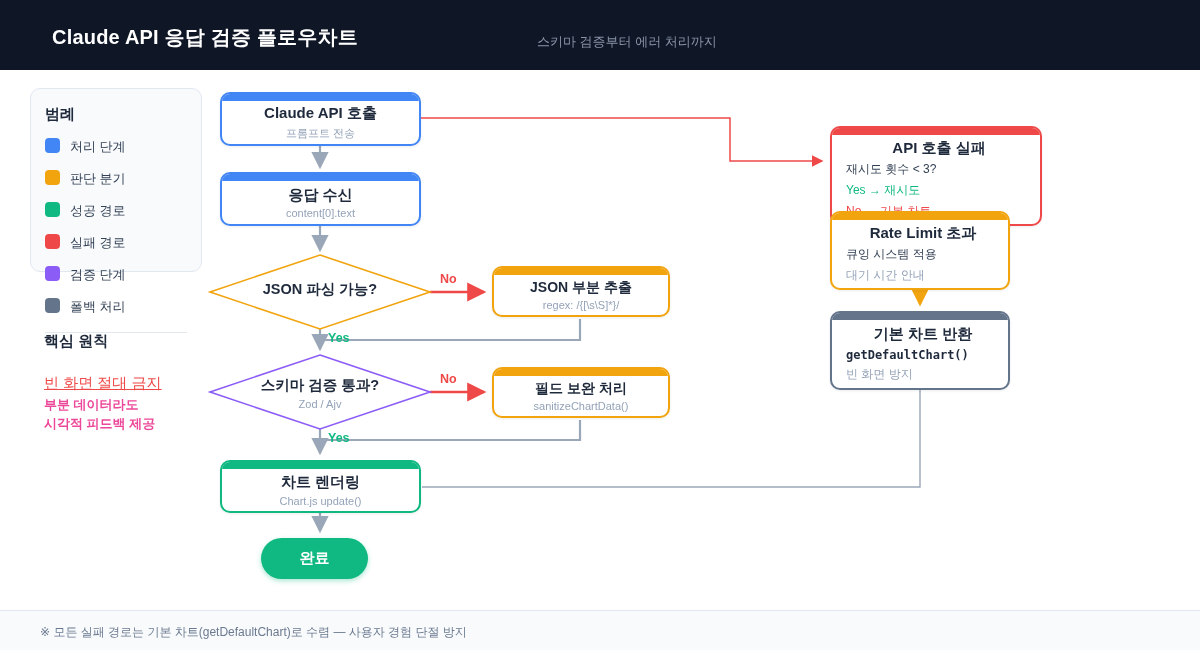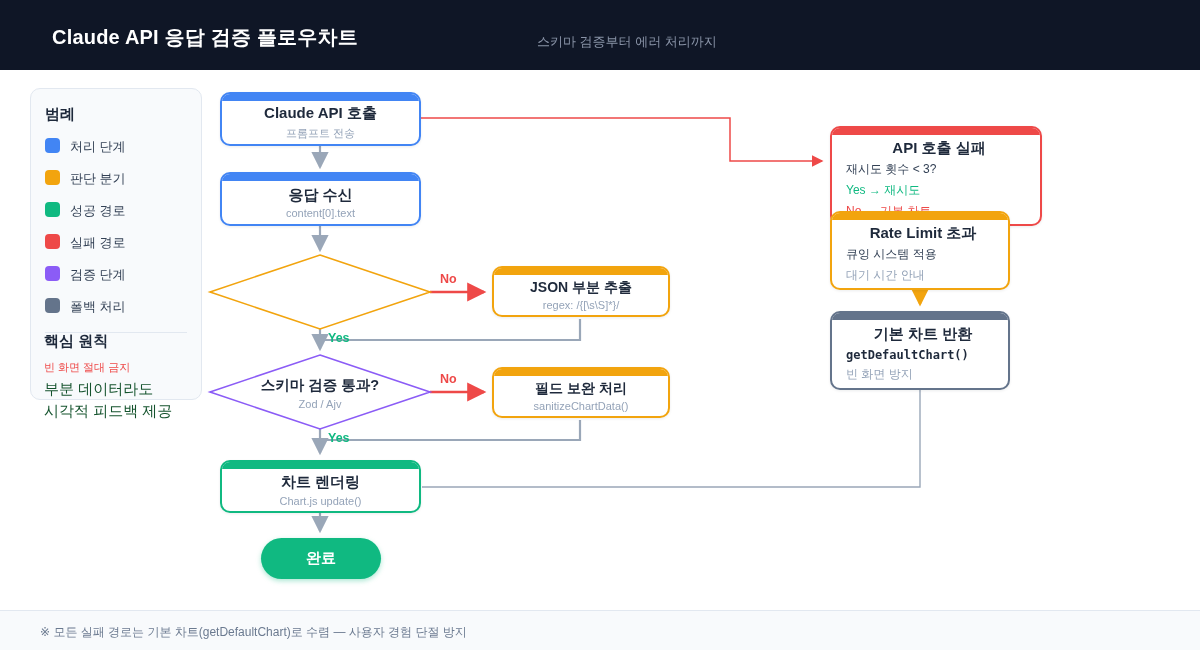--- a/index.html
+++ b/index.html
@@ -3,53 +3,53 @@
 <meta charset="utf-8">
 <style>
   html,body{margin:0;padding:0;background:#fff;}
   .canvas{position:relative;width:1200px;height:650px;overflow:hidden;background:#ffffff;
           font-family:"Liberation Sans","DejaVu Sans",sans-serif;-webkit-font-smoothing:antialiased;}
   
   .header{position:absolute;left:0;top:0;width:1200px;height:70px;background:var(--header-bg);}
   .header .title{position:absolute;left:52px;top:24px;color:#fff;font-size:20px;font-weight:bold;letter-spacing:.2px;}
   .header .subtitle{position:absolute;left:537px;top:33px;color:#8a94a8;font-size:13px;}
   
-  .legend-card{position:absolute;left:30px;top:88px;width:172px;height:312px;background:var(--card-bg);
+  .legend-card{position:absolute;left:30px;top:88px;width:172px;height:184px;background:var(--card-bg);
                border:1px solid var(--border);border-radius:10px;box-sizing:border-box;padding:16px 14px;}
   .legend-title{font-size:15px;font-weight:bold;color:var(--ink);}
   .legend-item{display:flex;align-items:flex-start;gap:10px;margin-top:14px;}
   .chip{width:15px;height:15px;border-radius:4px;flex:0 0 auto;}
   .chip--blue{background:var(--blue);} .chip--orange{background:var(--orange);}
   .chip--green{background:var(--green);} .chip--red{background:var(--red);}
   .chip--purple{background:var(--purple);} .chip--slate{background:var(--slate);}
   .legend-label{font-size:13px;color:#334155;}
   .legend-divider{border:0;border-top:1px solid var(--border);margin:16px 0 0 0;}
   .principles{position:absolute;left:44px;top:332px;width:170px;}
   .principles-title{font-size:15px;font-weight:bold;color:var(--ink);}
-  .principles-warning{font-size:11px;color:var(--red);margin-top:9px;}
-  .principles-line{font-size:15px;color:#14532d;margin-top:4px;line-height:1.3;}
+  .principles-warning{font-size:15px;color:var(--red);margin-top:23px;text-decoration:underline;}
+  .principles-line{font-size:13px;color:#ec4899;margin-top:4px;line-height:1.3;font-weight:bold;}
   
   .node{position:absolute;background:#fff;border:2.5px solid;border-radius:10px;box-sizing:border-box;
         overflow:hidden;z-index:2;box-shadow:0 1px 3px rgba(15,23,42,.08);}
   .node .bar{display:block;height:7px;width:100%;}
   .node .content{display:flex;flex-direction:column;align-items:center;justify-content:center;
                  height:calc(100% - 7px);padding:10px 8px;box-sizing:border-box;}
   .node .content.left{align-items:flex-start;padding-left:14px;}
   .node .content.left .node-title{align-self:center;}
   .node-title{font-size:15px;font-weight:bold;color:var(--ink);line-height:1.25;}
   .node-sub{font-size:11px;color:var(--muted);margin-top:3px;}
   .node-line{font-size:12px;margin-top:4px;}
   .t-dark{color:#334155;} .t-green{color:var(--green);} .t-red{color:var(--red);} .t-muted{color:var(--muted);}
   .t-mono{font-family:"DejaVu Sans Mono","Liberation Mono",monospace;font-weight:bold;color:var(--ink);}
   .c-blue{border-color:var(--blue);}   .c-blue .bar{background:var(--blue);}
   .c-orange{border-color:var(--orange);} .c-orange .bar{background:var(--orange);}
   .c-green{border-color:var(--green);} .c-green .bar{background:var(--green);}
   .c-red{border-color:var(--red);}     .c-red .bar{background:var(--red);}
   .c-slate{border-color:var(--slate);} .c-slate .bar{background:var(--slate);}
-  .pill{position:absolute;left:261px;top:538px;width:120px;height:41px;background:var(--green);border-radius:22px;
+  .pill{position:absolute;left:261px;top:538px;width:107px;height:41px;background:var(--green);border-radius:22px;
         display:flex;align-items:center;justify-content:center;color:#fff;font-size:15px;font-weight:bold;z-index:2;
         box-shadow:0 2px 5px rgba(16,185,129,.35);}
   
   .dtext{position:absolute;width:220px;left:210px;text-align:center;z-index:2;}
   .dtext .dt{font-size:14.5px;font-weight:bold;color:var(--ink);}
   .dtext .ds{font-size:11px;color:var(--muted);margin-top:3px;}
   .edge-label{position:absolute;font-size:12.5px;font-weight:bold;z-index:3;}
   .edge-label.yes{color:var(--green);} .edge-label.no{color:var(--red);}
   
   .wires{position:absolute;left:0;top:0;z-index:1;}
@@ -151,20 +151,23 @@
   </div>
 
   <div class="node c-blue" style="left:220px;top:172px;width:201px;height:54px;">
     <span class="bar"></span>
     <div class="content">
       <div class="node-title">응답 수신</div>
       <div class="node-sub">content[0].text</div>
     </div>
   </div>
 
+  <div class="dtext" style="top:280px;">
+    <div class="dt">JSON 파싱 가능?</div>
+  </div>
 
   <div class="node c-orange" style="left:492px;top:266px;width:178px;height:51px;">
     <span class="bar"></span>
     <div class="content">
       <div class="node-title" style="font-size:14px;">JSON 부분 추출</div>
       <div class="node-sub">regex: /{[\s\S]*}/</div>
     </div>
   </div>
 
   <div class="dtext" style="top:376px;">

